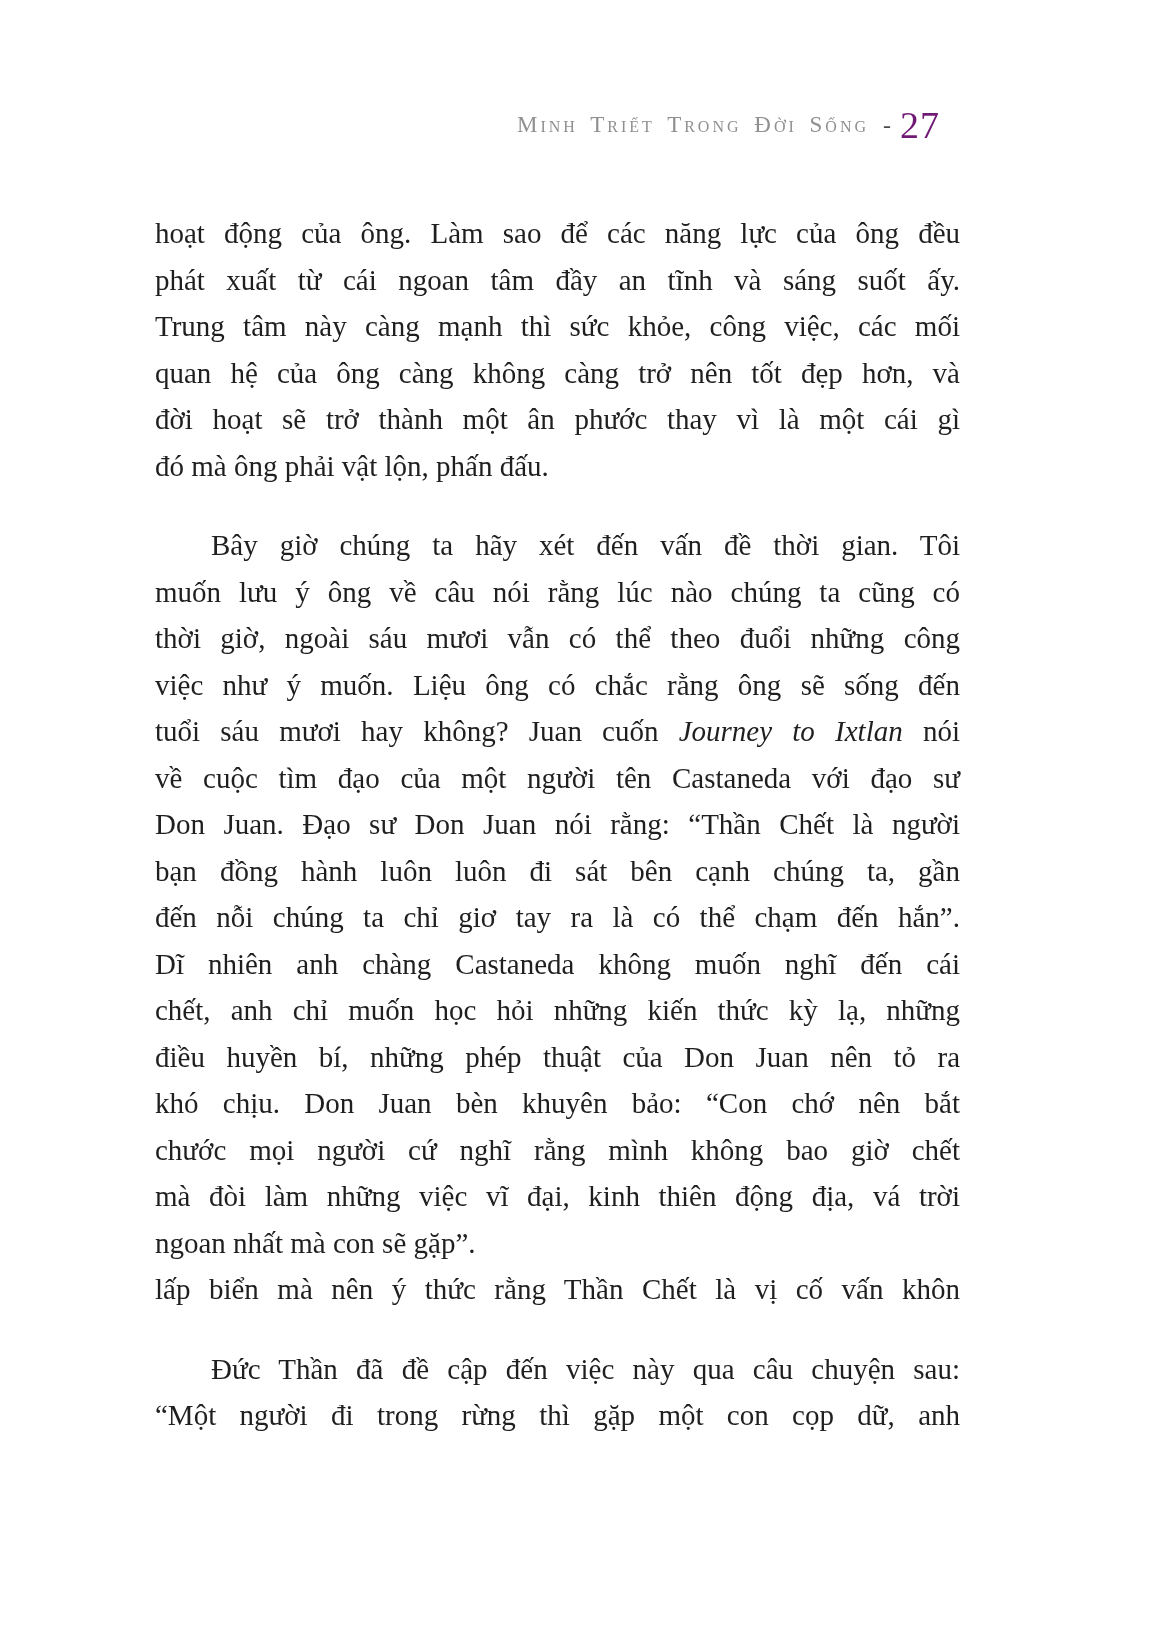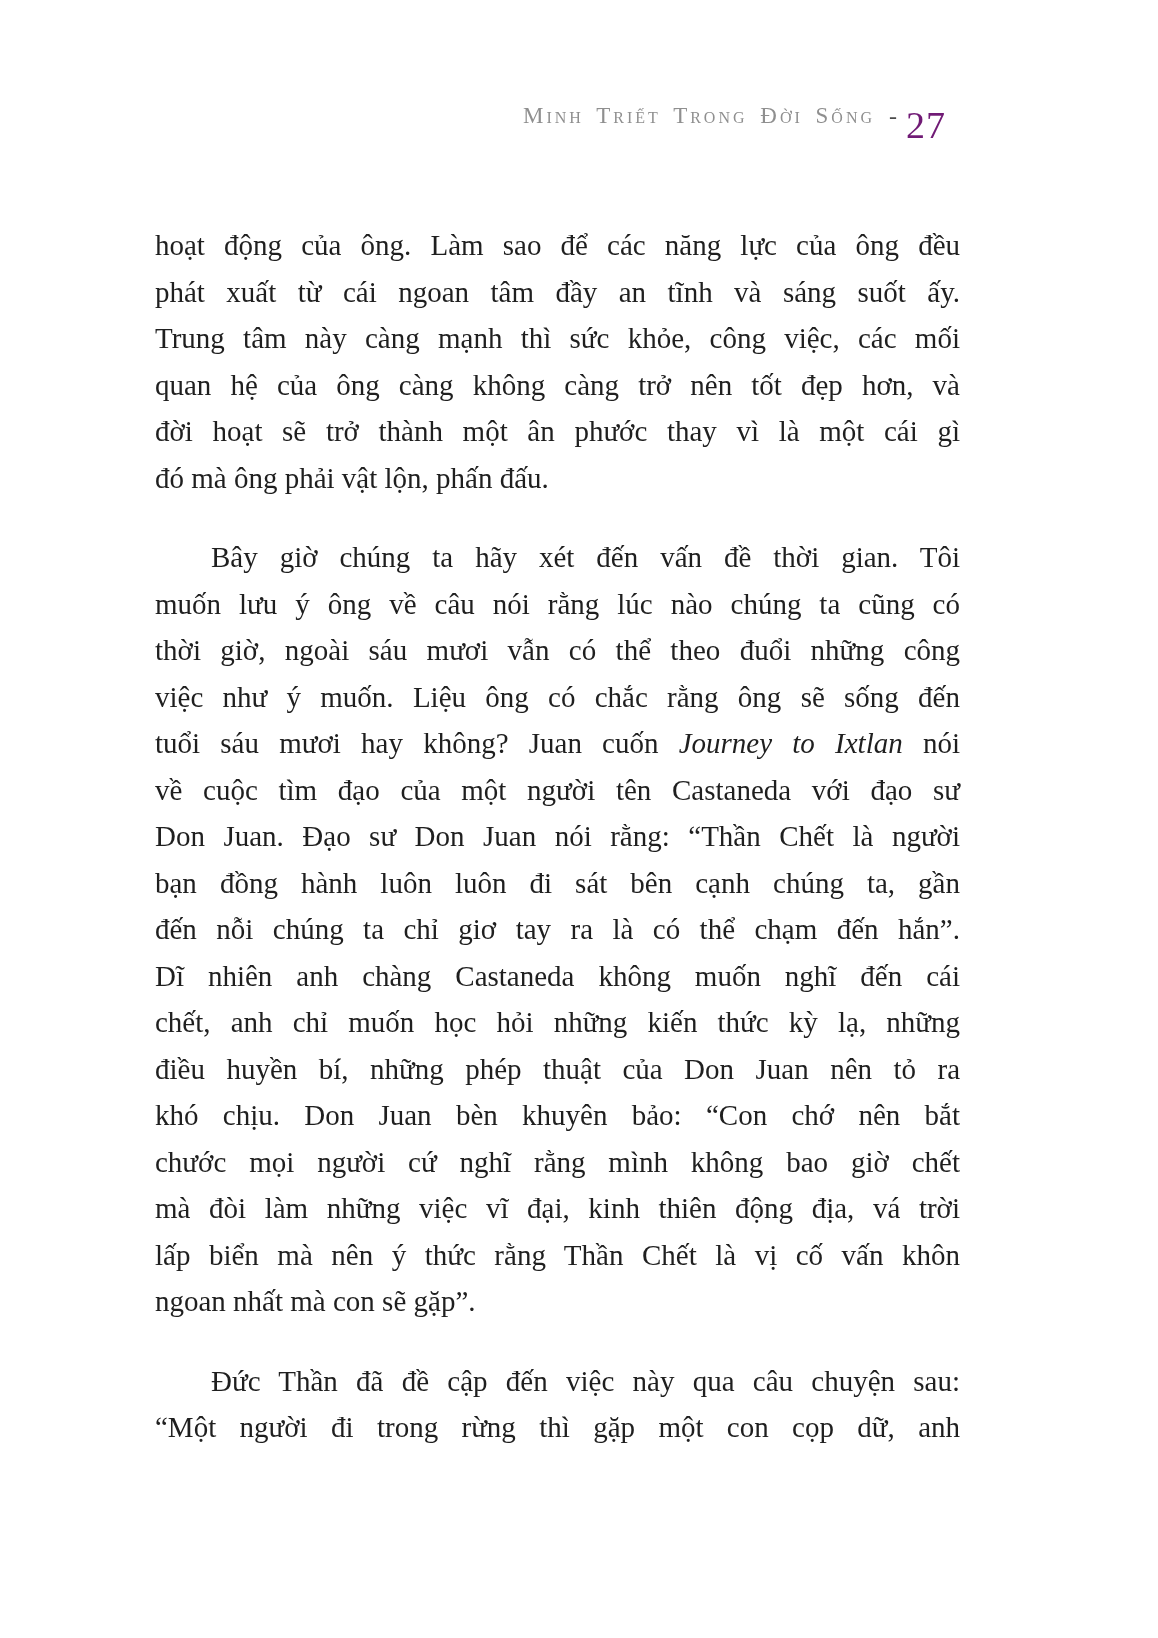--- a/index.html
+++ b/index.html
@@ -11,23 +11,23 @@
     position: relative;
     width: 1158px;
     height: 1638px;
     background: #ffffff;
     overflow: hidden;
     font-family: "Liberation Serif", "DejaVu Serif", serif;
   }
   .running-header {
     position: absolute;
     top: 103px;
-    right: 212px;
+    right: 218px;
     display: flex;
-    align-items: flex-start;
+    align-items: center;
     white-space: nowrap;
   }
   .running-header .title {
     font-variant: small-caps;
     font-size: 23px;
     letter-spacing: 3px;
     word-spacing: 4px;
     color: #8f8f8f;
   }
   .running-header .sep {
@@ -44,21 +44,21 @@
   .page-body {
     position: absolute;
     top: 210px;
     left: 155px;
     right: 198px;
     font-size: 29px;
     line-height: 46.5px;
     color: #1f1f1f;
   }
   .paragraph {
-    margin: 12px 0 33px 0;
+    margin: 0 0 33px 0;
   }
   .line {
     text-align: justify;
     text-align-last: justify;
   }
   .line.last-left {
     text-align-last: left;
   }
   .line.indent {
     text-indent: 56px;
@@ -96,22 +96,22 @@
         <div class="line"><span>về cuộc tìm đạo của một người tên Castaneda với đạo sư</span></div>
         <div class="line"><span>Don Juan. Đạo sư Don Juan nói rằng: “Thần Chết là người</span></div>
         <div class="line"><span>bạn đồng hành luôn luôn đi sát bên cạnh chúng ta, gần</span></div>
         <div class="line"><span>đến nỗi chúng ta chỉ giơ tay ra là có thể chạm đến hắn”.</span></div>
         <div class="line"><span>Dĩ nhiên anh chàng Castaneda không muốn nghĩ đến cái</span></div>
         <div class="line"><span>chết, anh chỉ muốn học hỏi những kiến thức kỳ lạ, những</span></div>
         <div class="line"><span>điều huyền bí, những phép thuật của Don Juan nên tỏ ra</span></div>
         <div class="line"><span>khó chịu. Don Juan bèn khuyên bảo: “Con chớ nên bắt</span></div>
         <div class="line"><span>chước mọi người cứ nghĩ rằng mình không bao giờ chết</span></div>
         <div class="line"><span>mà đòi làm những việc vĩ đại, kinh thiên động địa, vá trời</span></div>
+        <div class="line last-left"><span>ngoan nhất mà con sẽ gặp”.</span></div>
         <div class="line"><span>lấp biển mà nên ý thức rằng Thần Chết là vị cố vấn khôn</span></div>
-        <div class="line last-left"><span>ngoan nhất mà con sẽ gặp”.</span></div>
       </div>
       <div class="paragraph">
         <div class="line indent"><span>Đức Thần đã đề cập đến việc này qua câu chuyện sau:</span></div>
         <div class="line"><span>“Một người đi trong rừng thì gặp một con cọp dữ, anh</span></div>
       </div>
     </div>
 
 </div>
 
 </body></html>

